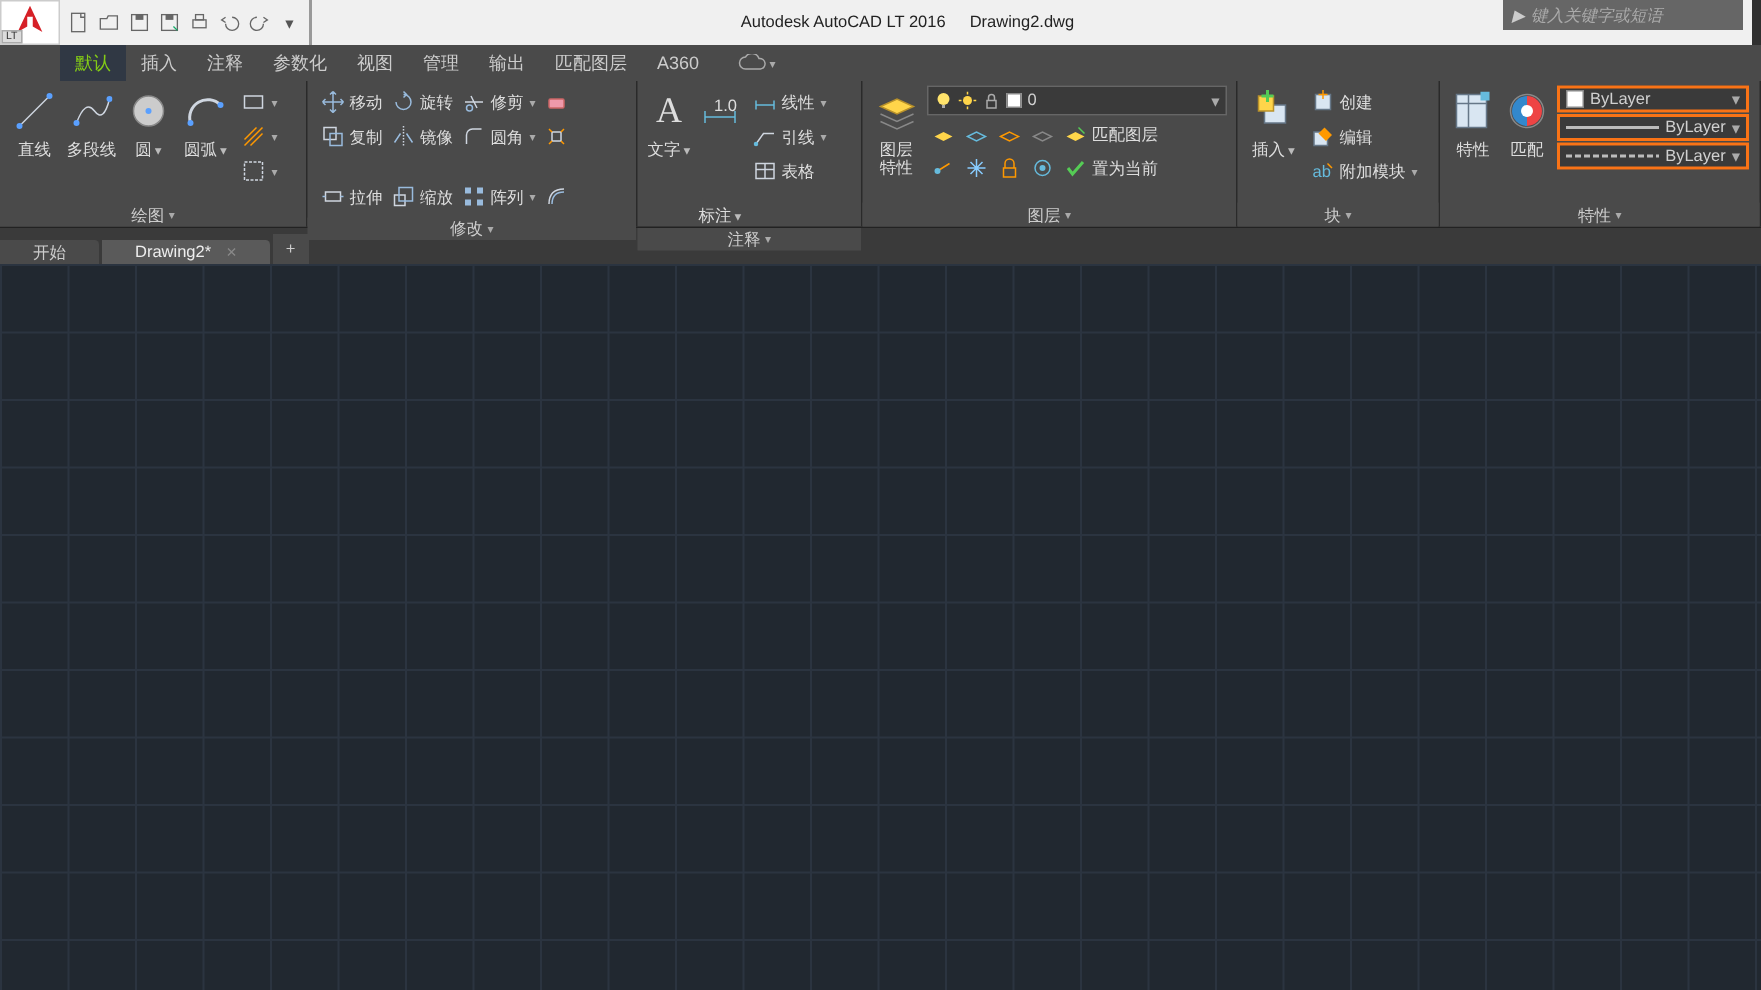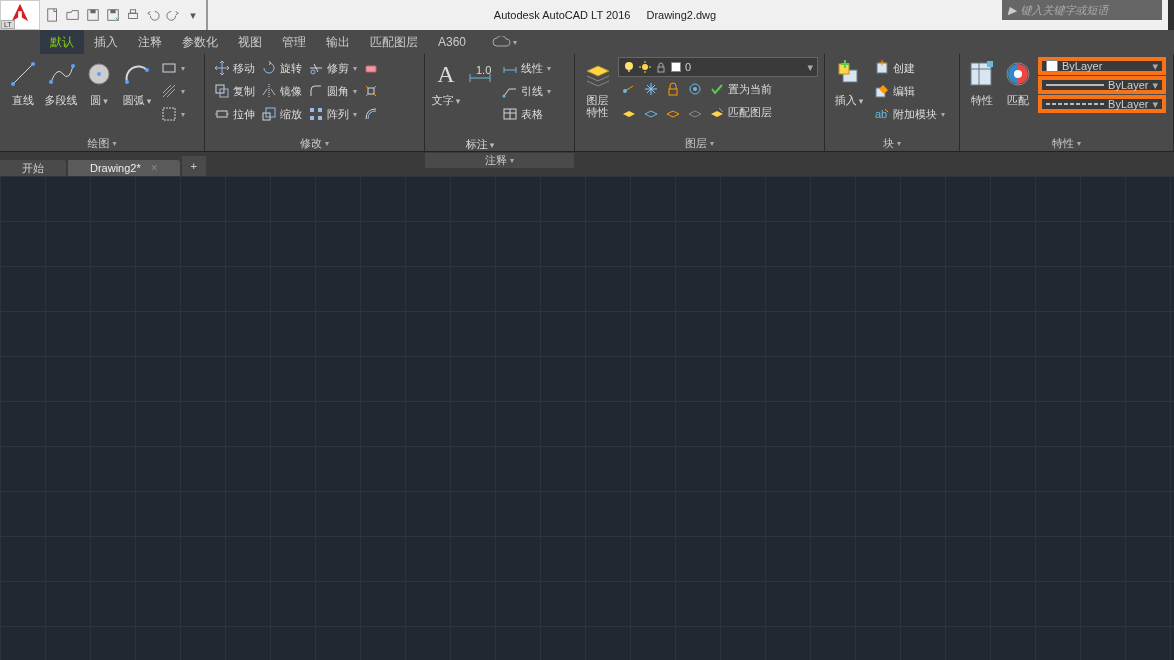--- a/index.html
+++ b/index.html
@@ -32,21 +32,21 @@
 .big-btn { display: flex; flex-direction: column; align-items: center; width: 38px; padding-top: 2px; cursor: pointer; }
 .big-btn .icon-slot { width: 32px; height: 32px; display: flex; align-items: center; justify-content: center; }
 .big-btn .lbl { font-size: 11px; color: #ddd; text-align: left; margin-top: 4px; line-height: 1.1; }
 .col { display: flex; flex-direction: column; gap: 1px; padding: 1px 2px; }
 .row-btn { display: flex; align-items: center; gap: 3px; height: 22px; padding: 0 3px; color: #ddd; cursor: pointer; white-space: nowrap; }
 .row-btn .ic { width: 16px; height: 16px; display: inline-flex; align-items:center; justify-content:center; }
 .drop-caret { font-size: 8px; color: #aaa; margin-left: 1px; }
 .small-icon-only { width: 22px; height: 22px; display:flex; align-items:center; justify-content:center; cursor:pointer; }
 .layer-combo { height: 20px; width: 200px; background: #3a3a3a; border: 1px solid #666; display: flex; align-items: center; padding: 0 4px; gap: 4px; cursor:pointer; font-size:11px; }
 .layer-combo .caret { margin-left: auto; color:#aaa; }
-.bylayer-combo { height: 18px; width: 120px; background: #3a3a3a; border: 4px solid #f97316; display: flex; align-items: center; padding: 0 4px; gap: 4px; cursor:pointer; font-size:11px; }
+.bylayer-combo { height: 18px; width: 120px; background: #3a3a3a; border: 2px solid #f97316; display: flex; align-items: center; padding: 0 4px; gap: 4px; cursor:pointer; font-size:11px; }
 .bylayer-combo.wide { width: 128px; }
 .bylayer-combo .sw { width: 12px; height: 12px; background: #fff; border: 1px solid #888; }
 .bylayer-combo .line { flex:1; height:2px; background:#bbb; }
 .bylayer-combo .caret { margin-left: auto; color:#aaa; }
 
 
 .filetabs { height: 24px; background: #3a3a3a; display: flex; align-items: flex-end; }
 .filetab { height: 16px; padding: 0 22px; display:flex; align-items:center; color:#ccc; background:#4a4a4a; border-top-right-radius: 3px; cursor:pointer; font-size:12px; margin-right:2px; position:relative; }
 .filetab.active { background:#5a5a5a; color:#eee; }
 .filetab .close { margin-left: 10px; color:#888; font-size:12px; }
@@ -288,21 +288,21 @@
               <span>圆角</span>
               <span class="drop-caret">▾</span>
             </div>
           <div class="small-icon-only">
               <svg width="16" height="16">
                 <rect x="5" y="5" width="6" height="6" fill="none" stroke="#cfd6e0"></rect>
                 <path d="M3 3l2 2M13 3l-2 2M3 13l2-2M13 13l-2-2" stroke="#f90"></path>
               </svg>
             </div>
         </div>
-        <div style="display:flex; gap:0;">
+        <div style="display:flex; gap:0;margin-top:17px;">
           <div class="row-btn">
               <span class="ic">
                 <svg width="16" height="16">
                   <rect x="3" y="5" width="10" height="6" fill="none" stroke="#cfd6e0"></rect>
                   <path d="M1 8h2M13 8h2" stroke="#9bd"></path>
                 </svg>
               </span>
               <span>拉伸</span>
             </div>
           <div class="row-btn">
@@ -432,20 +432,51 @@
               <rect x="3" y="6" width="6" height="5" fill="none" stroke="#aaa"></rect>
               <path d="M4 6V4a2 2 0 0 1 4 0v2" fill="none" stroke="#aaa"></path>
             </svg>
           <span style="width:10px;height:10px;background:#fff;border:1px solid #888;"></span>
           <span>0</span>
           <span class="caret">▾</span>
         </div>
         <div style="display:flex;">
           <div class="small-icon-only">
               <svg width="16" height="16">
+                <path d="M2 10l6-3 6 3-6 3z" fill="#ffd54a"></path>
+              </svg>
+            </div>
+          <div class="small-icon-only">
+              <svg width="16" height="16">
+                <path d="M2 10l6-3 6 3-6 3z" fill="none" stroke="#6bd"></path>
+              </svg>
+            </div>
+          <div class="small-icon-only">
+              <svg width="16" height="16">
+                <path d="M2 10l6-3 6 3-6 3z" fill="none" stroke="#f90"></path>
+              </svg>
+            </div>
+          <div class="small-icon-only">
+              <svg width="16" height="16">
+                <path d="M2 10l6-3 6 3-6 3z" fill="none" stroke="#888"></path>
+              </svg>
+            </div>
+          <div class="row-btn">
+              <span class="ic">
+                <svg width="16" height="16">
+                  <path d="M2 10l6-3 6 3-6 3z" fill="#ffd54a"></path>
+                  <path d="M10 4l4 4" stroke="#5c5"></path>
+                </svg>
+              </span>
+              <span>匹配图层</span>
+            </div>
+        </div>
+        <div style="display:flex;">
+          <div class="small-icon-only">
+              <svg width="16" height="16">
                 <path d="M4 10l8-5" stroke="#f90"></path>
                 <circle cx="4" cy="10" r="2" fill="#6bd"></circle>
               </svg>
             </div>
           <div class="small-icon-only">
               <svg width="16" height="16">
                 <path d="M8 2v12M2 8h12M4 4l8 8M12 4l-8 8" stroke="#8cf"></path>
               </svg>
             </div>
           <div class="small-icon-only">
@@ -460,51 +491,20 @@
                 <circle cx="8" cy="8" r="2" fill="#6bd"></circle>
               </svg>
             </div>
           <div class="row-btn">
               <span class="ic">
                 <svg width="16" height="16">
                   <path d="M3 8l3 4 7-8" fill="none" stroke="#5c5" stroke-width="2"></path>
                 </svg>
               </span>
               <span>置为当前</span>
-            </div>
-        </div>
-        <div style="display:flex;">
-          <div class="small-icon-only">
-              <svg width="16" height="16">
-                <path d="M2 10l6-3 6 3-6 3z" fill="#ffd54a"></path>
-              </svg>
-            </div>
-          <div class="small-icon-only">
-              <svg width="16" height="16">
-                <path d="M2 10l6-3 6 3-6 3z" fill="none" stroke="#6bd"></path>
-              </svg>
-            </div>
-          <div class="small-icon-only">
-              <svg width="16" height="16">
-                <path d="M2 10l6-3 6 3-6 3z" fill="none" stroke="#f90"></path>
-              </svg>
-            </div>
-          <div class="small-icon-only">
-              <svg width="16" height="16">
-                <path d="M2 10l6-3 6 3-6 3z" fill="none" stroke="#888"></path>
-              </svg>
-            </div>
-          <div class="row-btn">
-              <span class="ic">
-                <svg width="16" height="16">
-                  <path d="M2 10l6-3 6 3-6 3z" fill="#ffd54a"></path>
-                  <path d="M10 4l4 4" stroke="#5c5"></path>
-                </svg>
-              </span>
-              <span>匹配图层</span>
             </div>
         </div>
       </div>
     </div>
     <div class="panel-title">
         <span>图层</span>
         <span class="drop-caret">▾</span>
       </div>
   </div>
 

